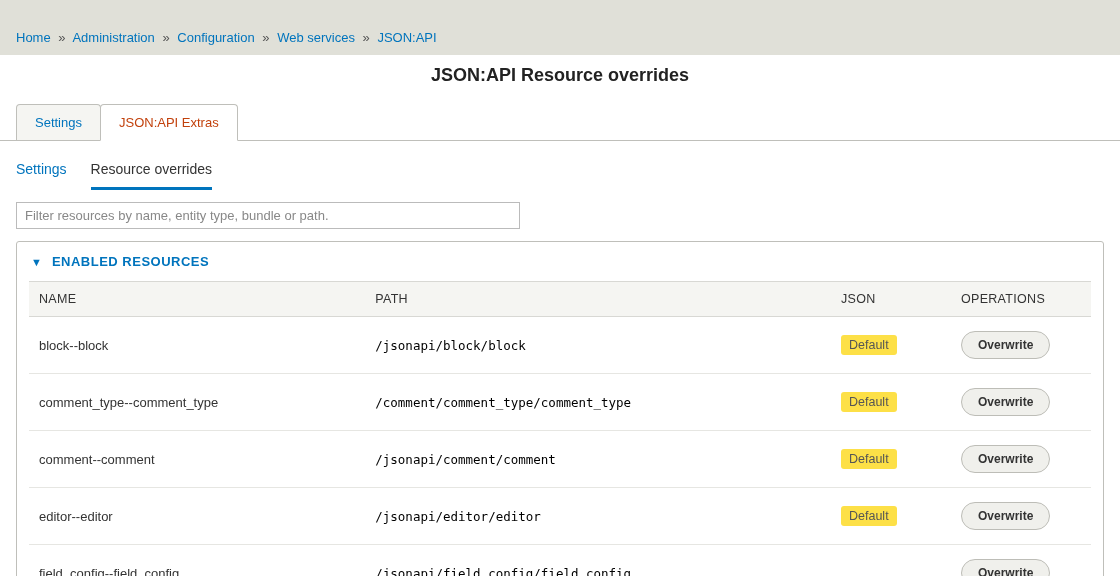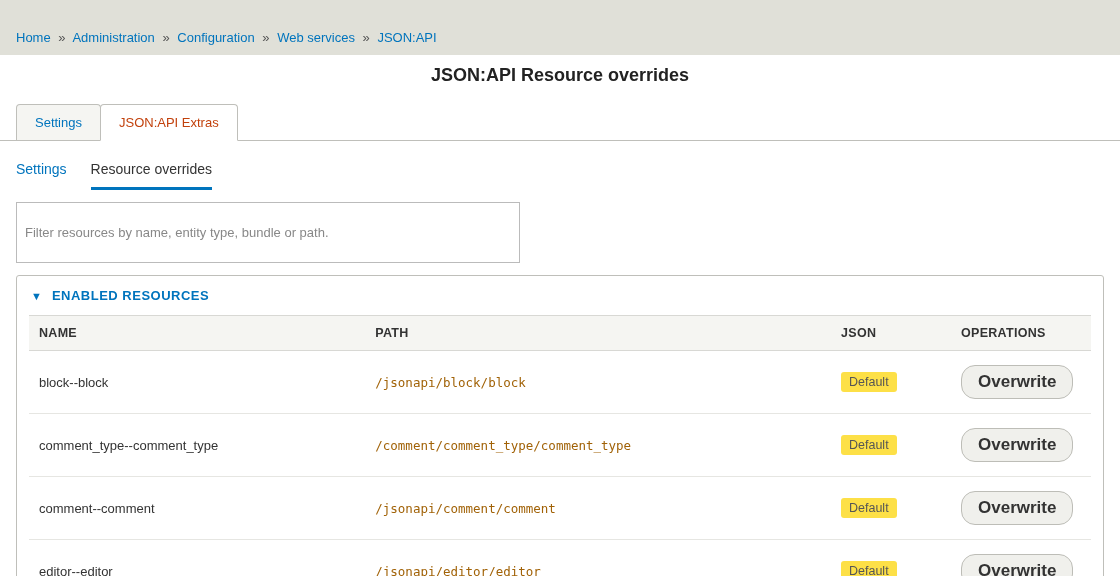--- a/index.html
+++ b/index.html
@@ -70,21 +70,21 @@
   }
   .secondary-tabs .stab.active {
     color: #333;
     border-bottom: 3px solid #0074bd;
   }
   .filter-wrap {
     padding: 12px 16px 12px 16px;
   }
   .filter-input {
     width: 504px;
-    padding: 22px 8px;
+    padding: 5px 8px;
     border: 1px solid #bbb;
     font-size: 13px;
     color: #333;
   }
   .filter-input::placeholder { color: #888; }
   .details-box {
     margin: 0 16px;
     border: 1px solid #bfbfba;
     border-radius: 3px;
   }
@@ -110,49 +110,49 @@
     margin: 0 12px 12px 12px;
     border-collapse: collapse;
     font-size: 13px;
   }
   table.resource-table thead th {
     text-align: left;
     background: #f5f5f2;
     border-top: 1px solid #d8d8d4;
     border-bottom: 1px solid #d8d8d4;
     padding: 10px 10px;
-    font-weight: bold;
+    font-weight: normal;
     color: #333;
     letter-spacing: 0.3px;
     font-size: 12.5px;
   }
   table.resource-table tbody td {
     padding: 14px 10px;
     border-bottom: 1px solid #e6e6e2;
     vertical-align: middle;
   }
   .path-cell {
     font-family: "Menlo", "Consolas", monospace;
     font-size: 12.5px;
-    color: #a16207;
+    color: #000000;
   }
   .state-badge {
     display: inline-block;
     background: #fde047;
     color: #555;
     padding: 3px 8px;
     border-radius: 3px;
     font-size: 12.5px;
   }
   .overwrite-btn {
     background: #f0f0ec;
     border: 1px solid #bdbdb7;
     border-radius: 14px;
     padding: 6px 16px;
-    font-size: 17px;
+    font-size: 12px;
     color: #333;
     cursor: pointer;
     font-weight: bold;
   }
   .op-cell { width: 140px; }
   .state-cell { width: 120px; }
 </style>
 </head>
 <body>
 

